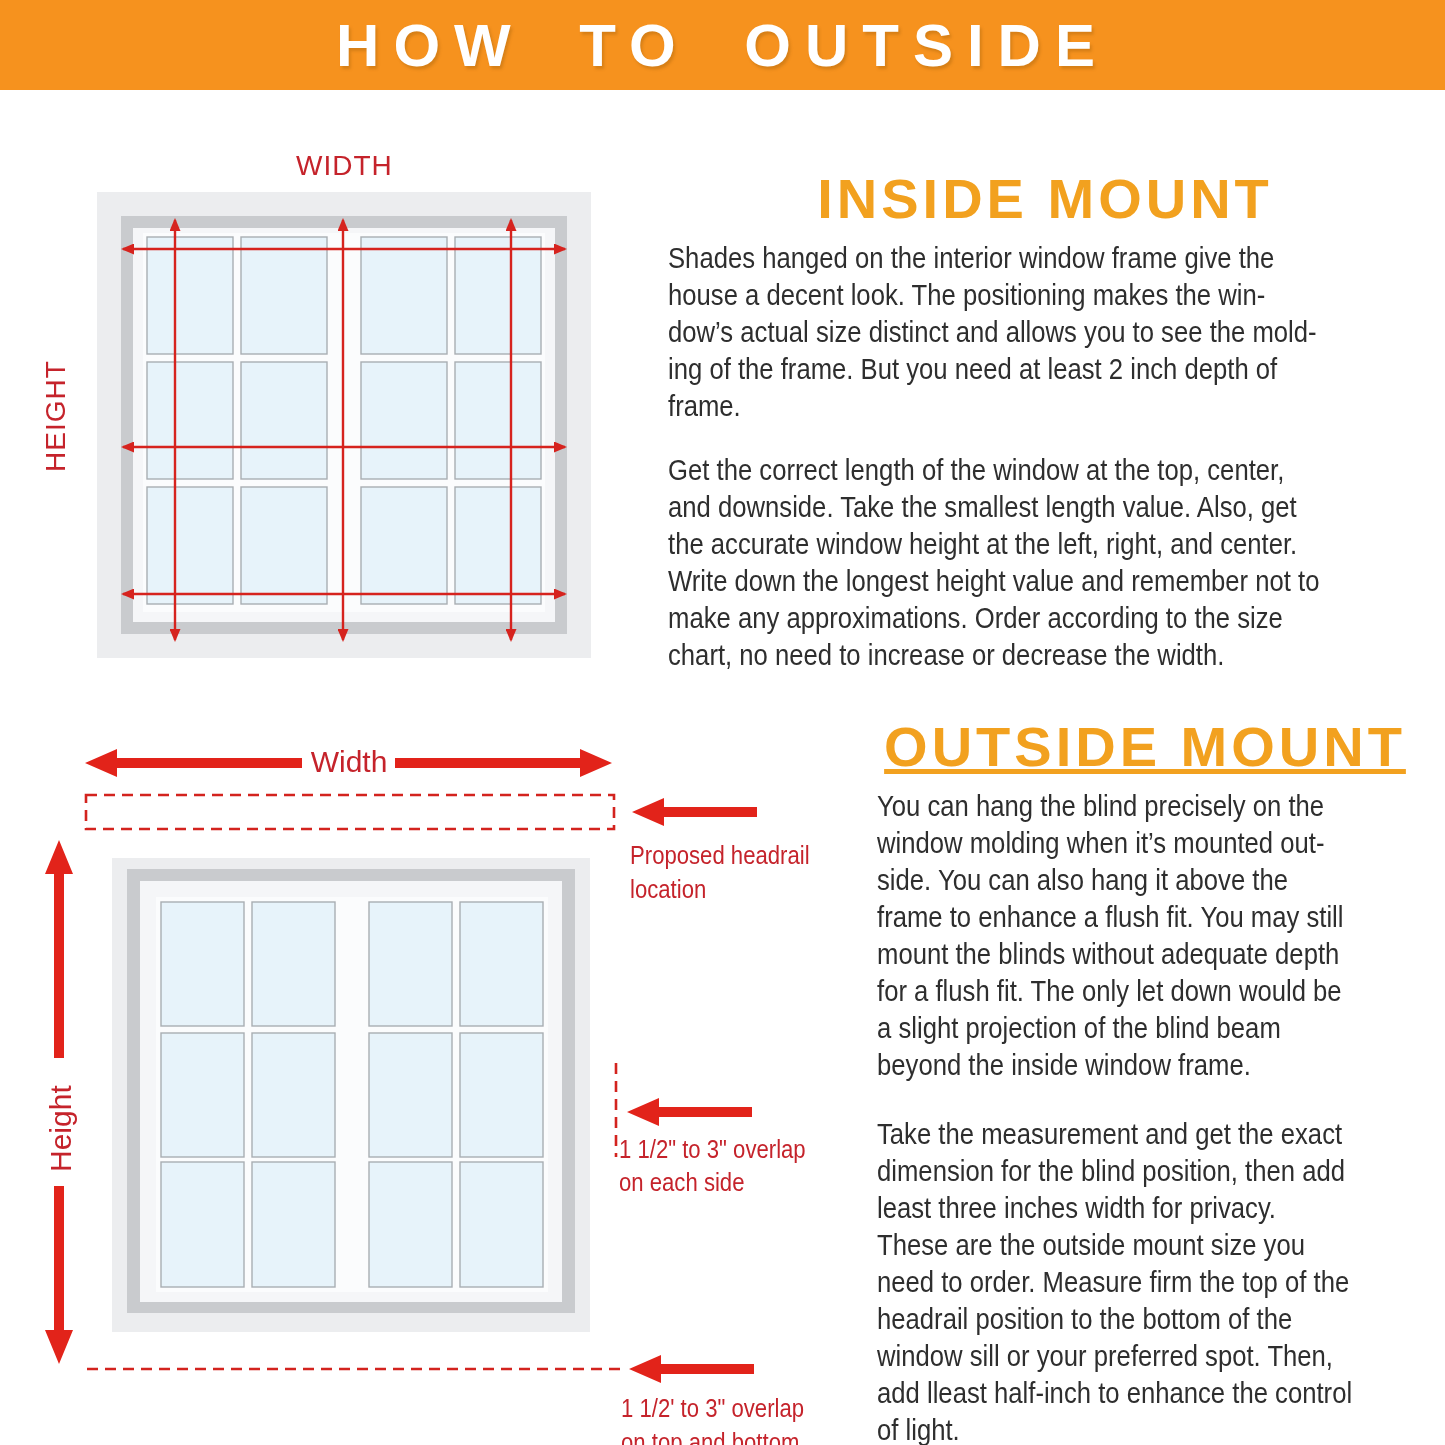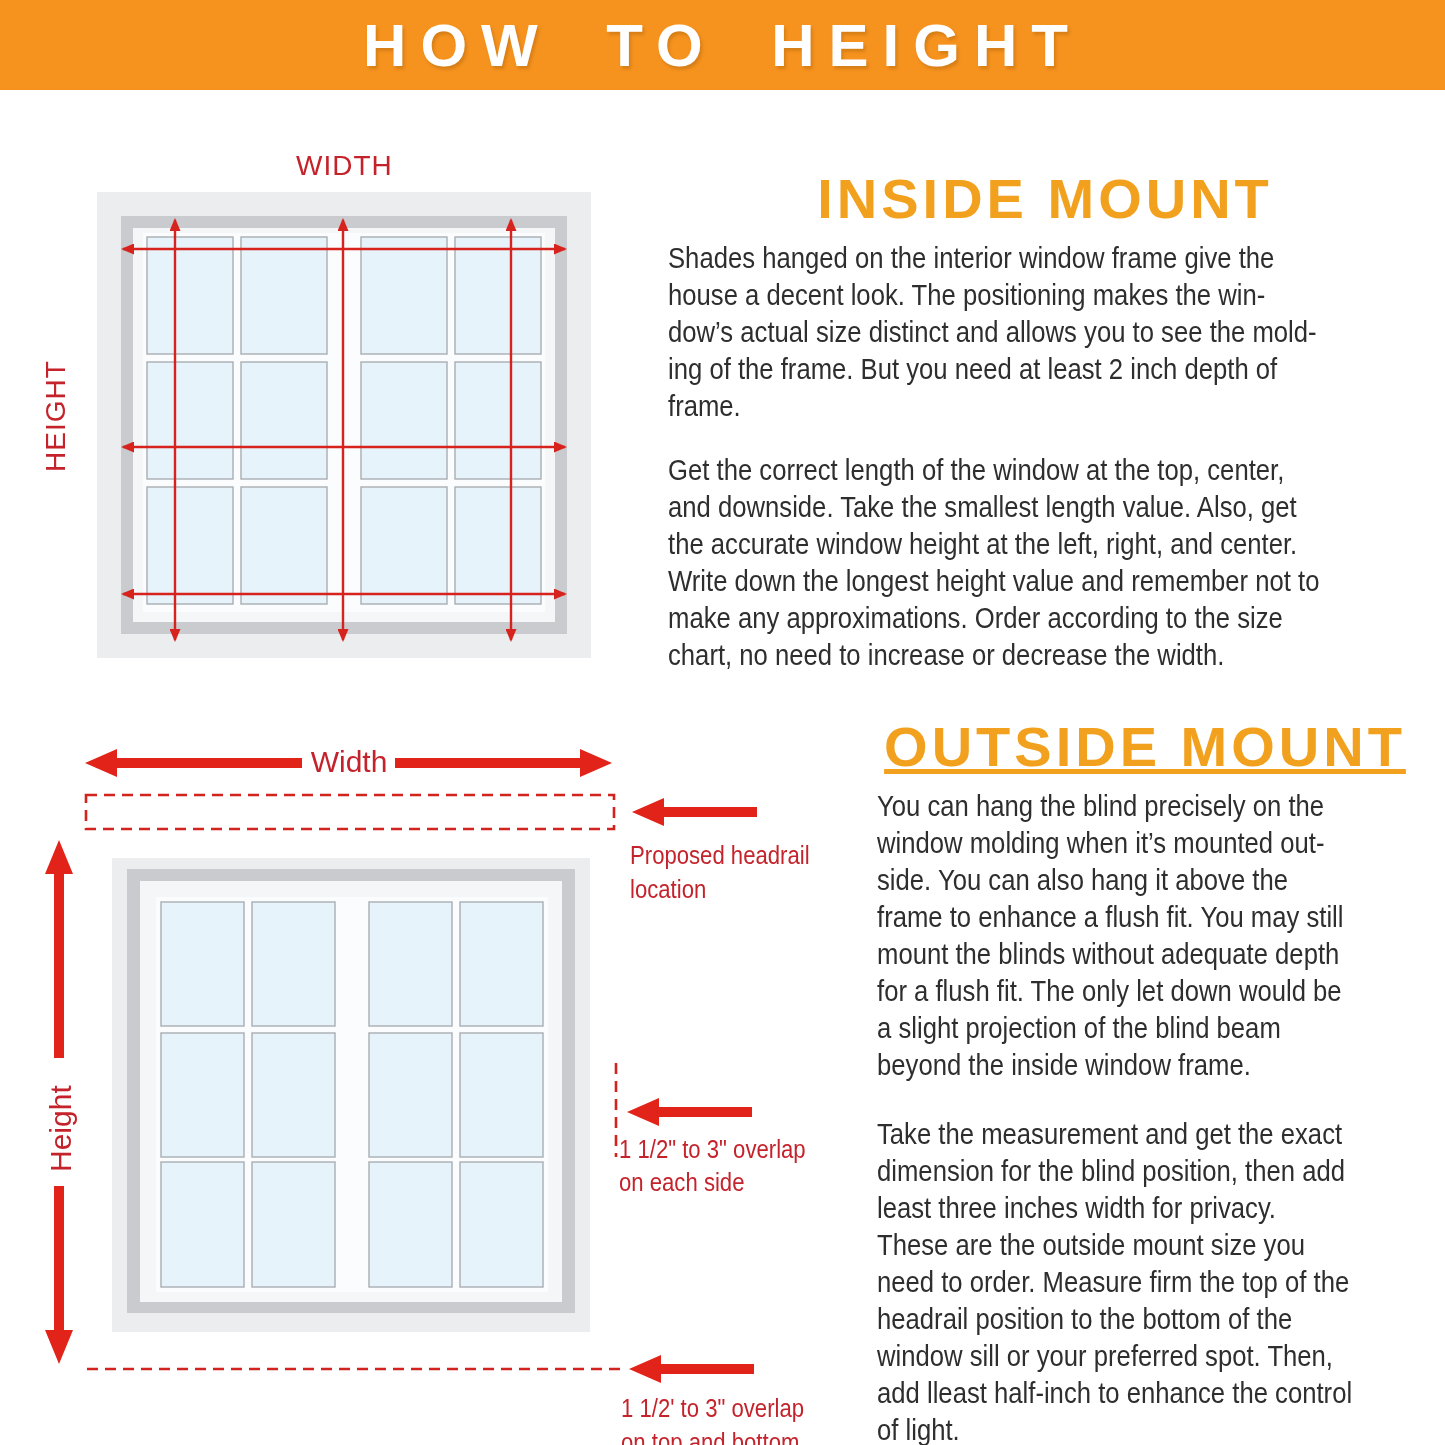--- a/index.html
+++ b/index.html
@@ -75,21 +75,21 @@
   .casing{fill:#ECEDEF;}
   .bevel{fill:#C9CBCE;}
   .inner-frame{fill:#F5F6F8;}
   .mullion-bg{fill:#FBFCFD;}
   .pane{fill:#E7F3FA;stroke:#A9AEB2;stroke-width:1.4;}
 </style>
 </head>
 <body>
 
 <div class="abs header">
-  <span class="header-title">HOW TO HEIGHT</span>
+  <span class="header-title">HOW TO OUTSIDE</span>
 </div>
 
 <div class="abs red-label width-label-top">WIDTH</div>
 <div class="abs red-label height-label-top">HEIGHT</div>
 
 <svg class="abs" style="left:97px;top:192px;" width="494" height="466" viewBox="0 0 494 466">
   <g>
     <rect class="casing" x="0" y="0" width="494" height="466"></rect>
     <rect class="bevel" x="24" y="24" width="446" height="418"></rect>
     <rect class="inner-frame" x="36" y="36" width="422" height="394"></rect>

